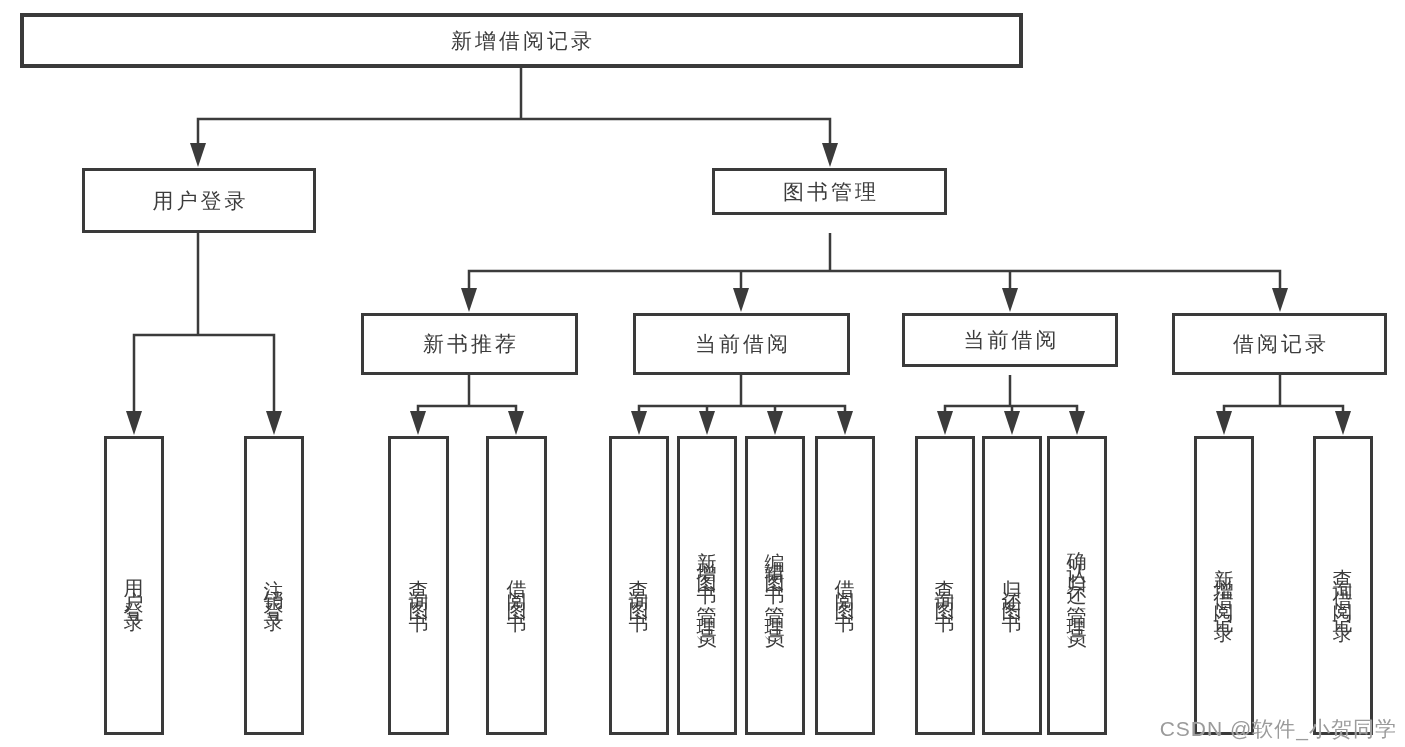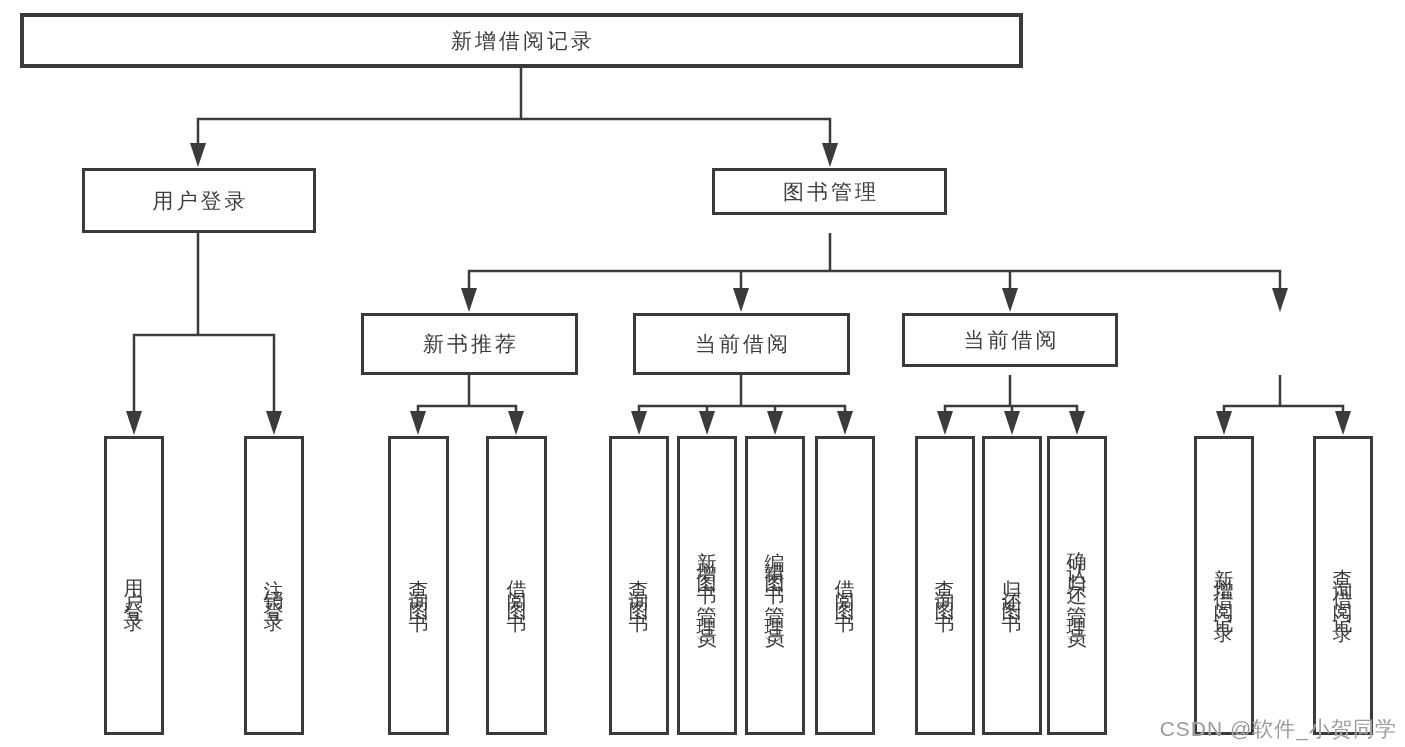--- a/index.html
+++ b/index.html
@@ -120,20 +120,21 @@
   </svg>
 
   <div class="node hbox root">新增借阅记录</div>
 
   <div class="node hbox" style="left:82px; top:168px; width:234px; height:65px;">用户登录</div>
   <div class="node hbox" style="left:712px; top:168px; width:235px; height:47px;">图书管理</div>
 
   <div class="node hbox" style="left:361px; top:313px; width:217px; height:62px;">新书推荐</div>
   <div class="node hbox" style="left:633px; top:313px; width:217px; height:62px;">当前借阅</div>
   <div class="node hbox" style="left:902px; top:313px; width:216px; height:54px;">当前借阅</div>
+  <div class="node hbox" style="left:1172px; top:313px; width:215px; height:62px;">借阅记录</div>
 
   <div class="node vbox" style="left:104px;">用户登录</div>
   <div class="node vbox" style="left:244px;">注销登录</div>
 
   <div class="node vbox" style="left:388px; width:61px;">查询图书</div>
   <div class="node vbox" style="left:486px; width:61px;">借阅图书</div>
 
   <div class="node vbox" style="left:609px;">查询图书</div>
   <div class="node vbox" style="left:677px;">新增图书（管理员）</div>
   <div class="node vbox" style="left:745px;">编辑图书（管理员）</div>

